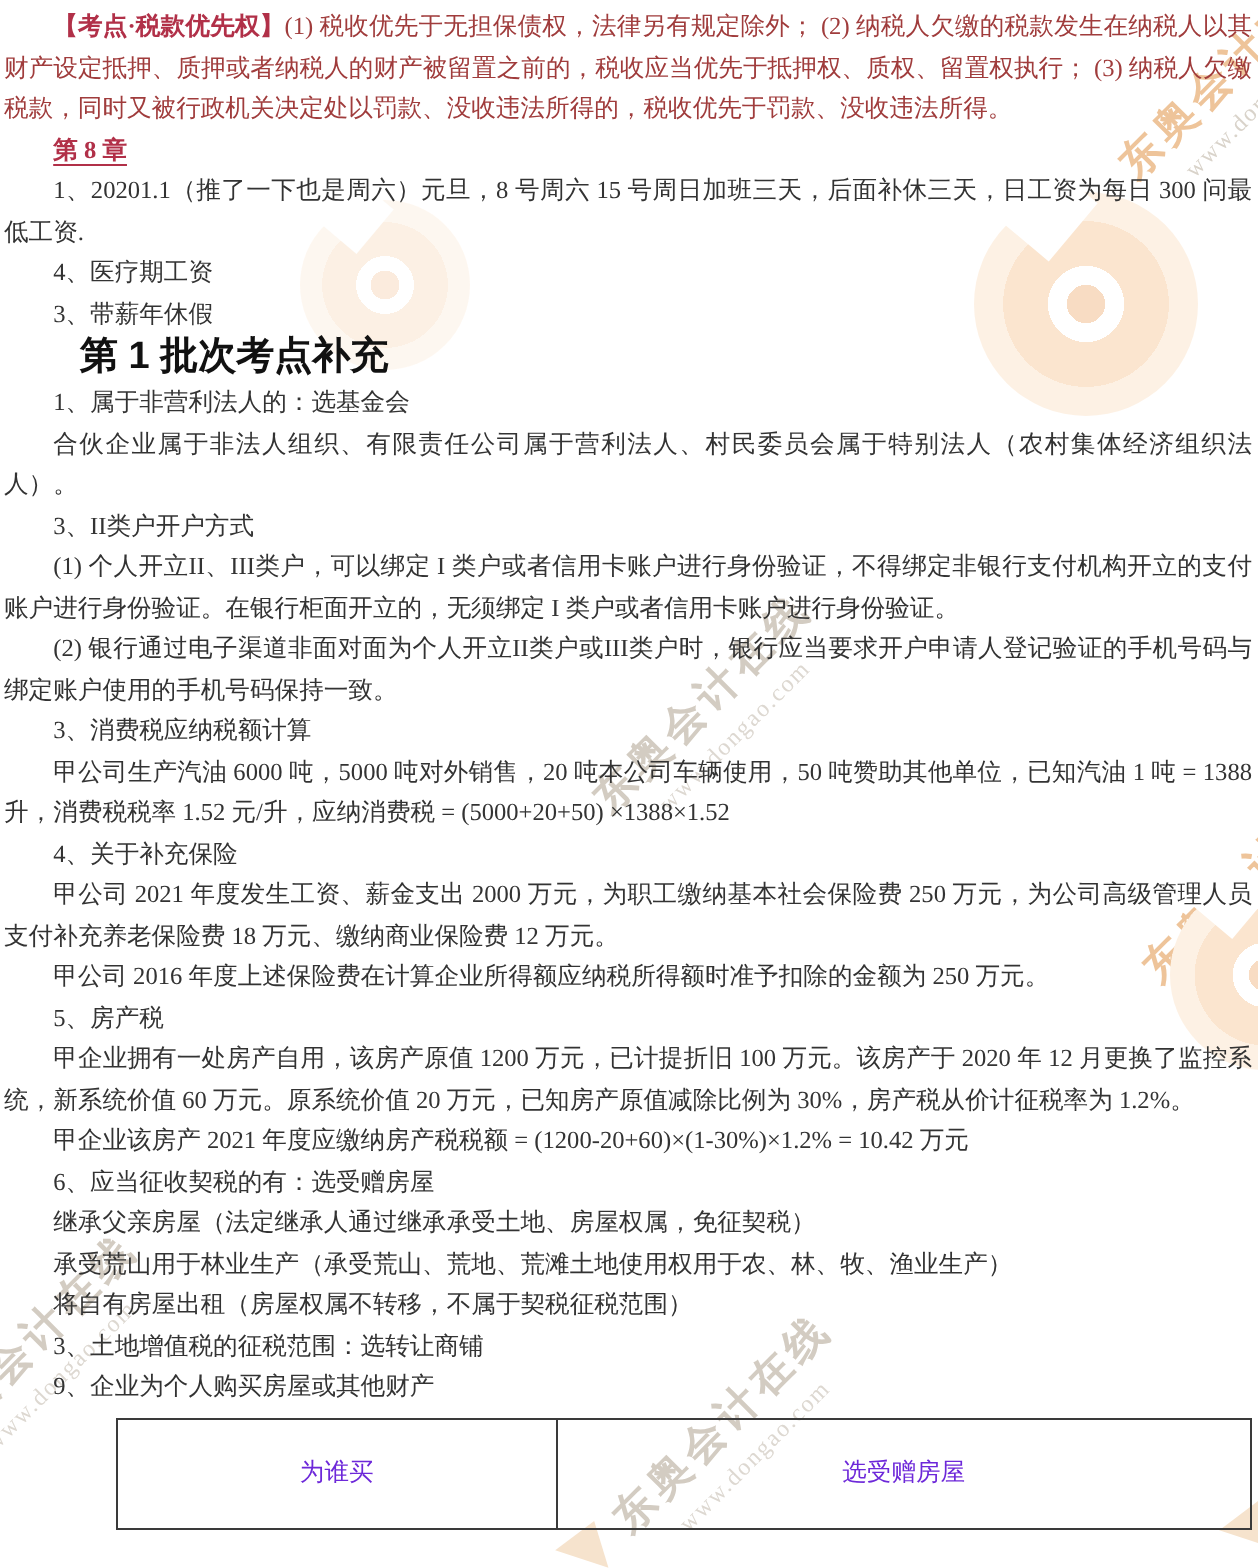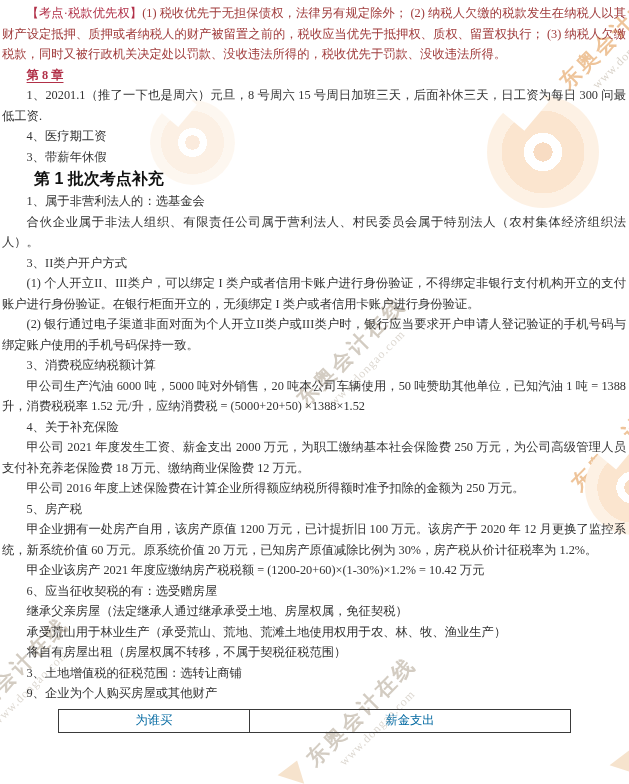--- a/index.html
+++ b/index.html
@@ -33,36 +33,36 @@
     border-left:14px solid transparent; border-right:14px solid transparent;
     border-bottom:20px solid #f6e3cd; transform:rotate(18deg); }
   
   .content {
     position:absolute; inset:0; z-index:1;
     padding:3px 3px 0 2px;
     font-size:12.3px; line-height:20.5px; color:#333333;
   }
   .content p { margin:0; text-indent:2em; text-align:justify; }
   .hl { color:#a03c3c; }
-  .hl-lead { font-weight:400; color:#b13048; }
+  .hl-lead { font-weight:700; color:#b13048; }
   .chapter { color:#b13048; font-weight:700; text-decoration:underline; text-underline-offset:3px; }
   .sec-heading {
-    font-size:16px; font-weight:700; color:#111111;
+    font-size:19px; font-weight:700; color:#111111;
     line-height:24px; margin:7px 0 5px; text-indent:1.1em;
     font-family:"Liberation Sans","DejaVu Sans",sans-serif;
   }
   
   table.taxtab {
     border-collapse:collapse; margin:5px 0 0 56px;
     border:1.5px solid #3a3a3a;
   }
   table.taxtab th {
     border:1px solid #3a3a3a; font-weight:400;
-    font-size:12.3px; color:#0369a1; text-align:center;
-    height:22px; padding:0;
+    font-size:12.3px; color:#6d28d9; text-align:center;
+    height:22px; padding:16px;
   }
   .col-who { width:190px; } .col-def { width:320px; }
 </style>
 </head>
 <body>
 
 <div class="page">
 
   <div class="wm-layer">
     <div class="wm wm-orange" style="left:548px; top:18px;">
@@ -121,19 +121,19 @@
     <p>继承父亲房屋（法定继承人通过继承承受土地、房屋权属，免征契税）</p>
     <p>承受荒山用于林业生产（承受荒山、荒地、荒滩土地使用权用于农、林、牧、渔业生产）</p>
     <p>将自有房屋出租（房屋权属不转移，不属于契税征税范围）</p>
     <p>3、土地增值税的征税范围：选转让商铺</p>
     <p>9、企业为个人购买房屋或其他财产</p>
 
     <table class="taxtab">
       <thead>
         <tr>
           <th class="col-who">为谁买</th>
-          <th class="col-def">薪金支出</th>
+          <th class="col-def">选受赠房屋</th>
         </tr>
       </thead>
     </table>
 
   </div>
 </div>
 
 </body></html>

